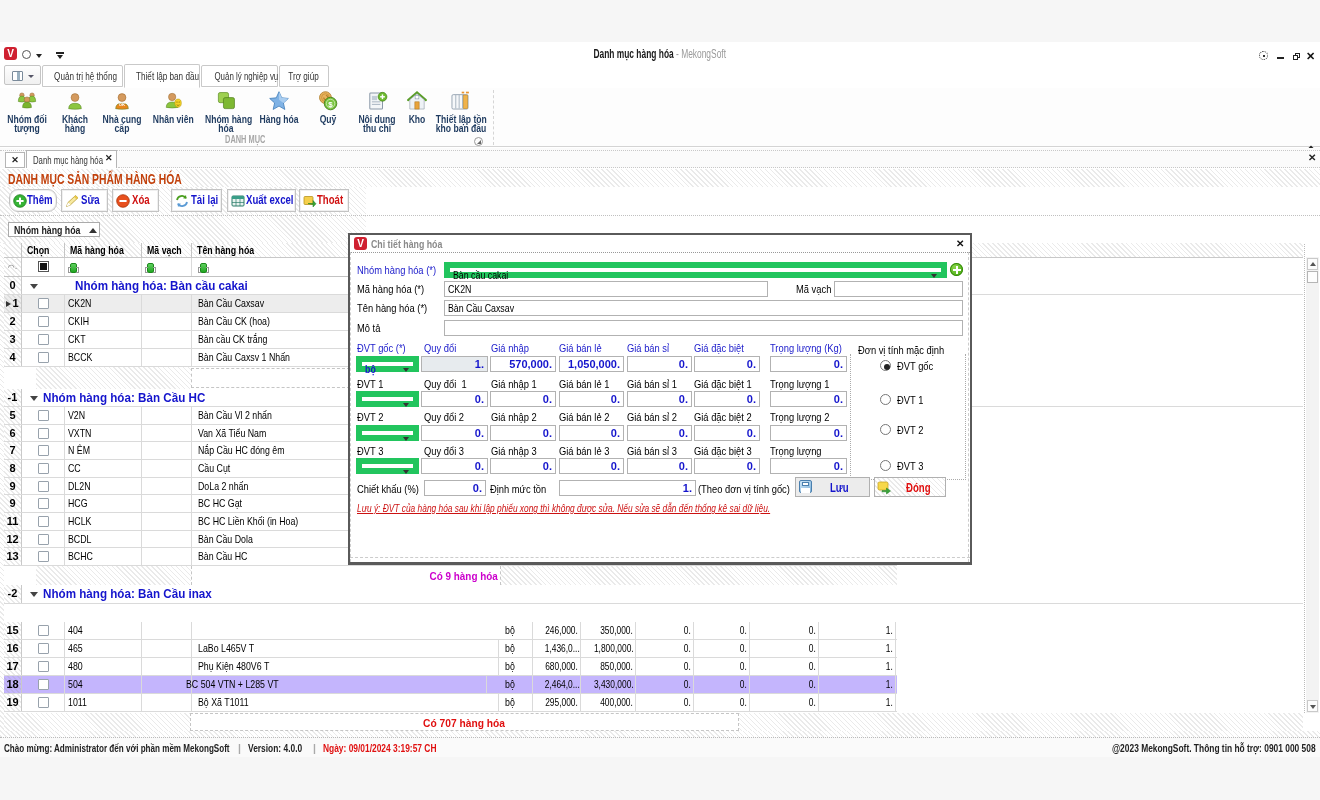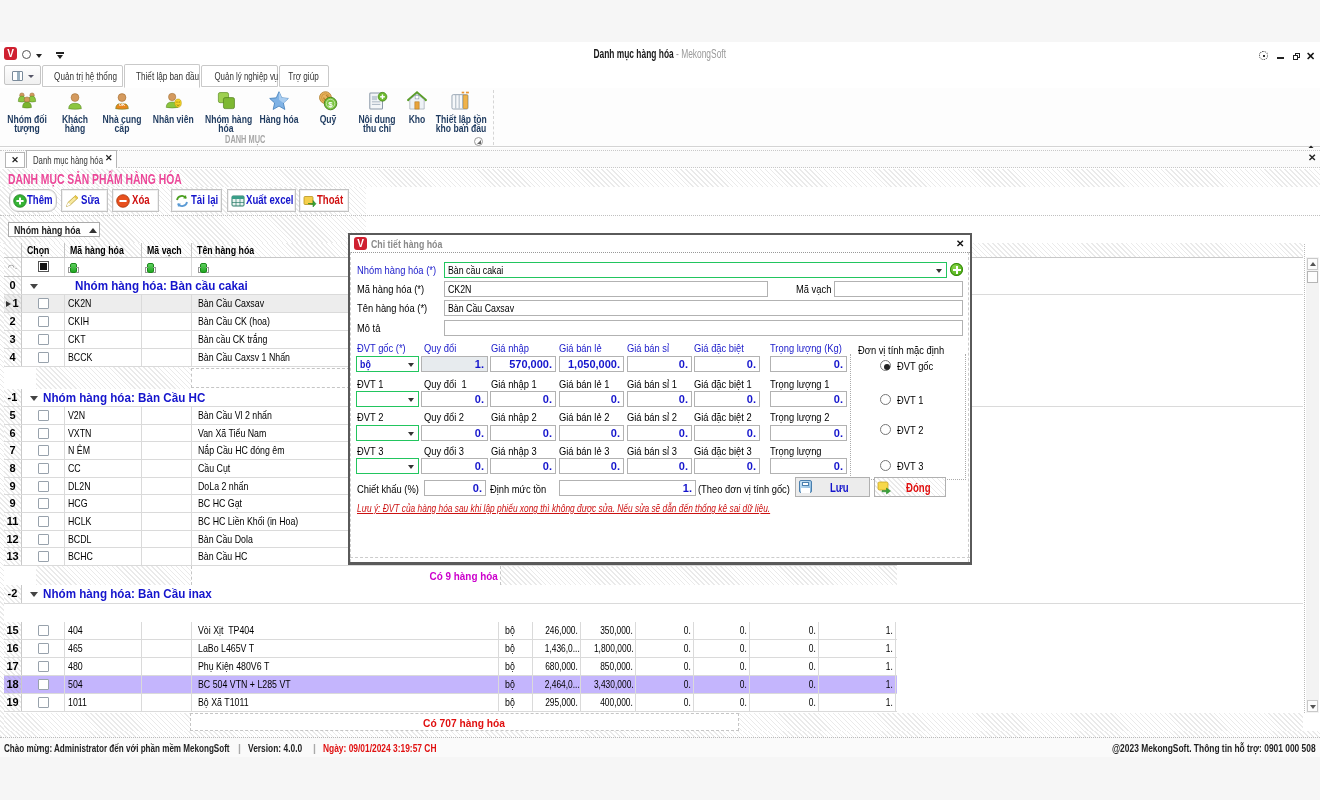--- a/index.html
+++ b/index.html
@@ -30,21 +30,21 @@
 
 .tbtn { position:absolute; top:20px; height:23px; background:#fff; border:1px solid #c3c3c3; box-shadow:inset 0 0 0 1px #f0f0f0; font-size:12px; font-weight:bold; line-height:21px; white-space:nowrap; }
 .ticon { position:absolute; left:3px; top:4px; width:14px; height:14px; }
 .ticon svg { display:block; }
 .blue { color:#1414cc; } .red { color:#d01111; }
 
 .inp { position:absolute; height:16px; border:1px solid #b2b2b2; background:#fff; font-size:11px; padding:1px 3px 0 3px; }
 .inpv { text-align:right; font-weight:bold; color:#1414cc; font-size:11px; }
 .dlbl { position:absolute; font-size:11px; color:#000; white-space:nowrap; transform:scaleX(0.85); transform-origin:0 50%; }
 .dlblb { position:absolute; font-size:11px; color:#2020cc; white-space:nowrap; transform:scaleX(0.85); transform-origin:0 50%; }
-.combo { position:absolute; height:16px; border:1px solid #22c55e; background:#fff; }
+.combo { position:absolute; height:16px; border:6px solid #22c55e; background:#fff; }
 .combo:after { content:""; position:absolute; right:4px; top:6px; width:0; height:0; border-left:3px solid transparent; border-right:3px solid transparent; border-top:4px solid #333; }
 .radio { position:absolute; width:11px; height:11px; border:1px solid #777; border-radius:50%; background:#fff; }
 </style></head><body>
 <div id="win">
 <div class="abs" style="left:0;top:0;width:1320px;height:22px;background:#fff;">
 <div class="abs" style="left:4px;top:5px;width:13px;height:13px;background:#cf2030;border-radius:3px;color:#fff;font-size:10px;font-weight:bold;text-align:center;line-height:13px;">V</div>
 <div class="abs" style="left:22px;top:8px;width:9px;height:9px;border:1.5px solid #555;border-radius:50%;"></div>
 <div class="abs" style="left:36px;top:12px;width:0;height:0;border-left:3.5px solid transparent;border-right:3.5px solid transparent;border-top:4px solid #222;"></div>
 <div class="abs" style="left:56px;top:10px;width:8px;height:1.5px;background:#222;"></div>
 <div class="abs" style="left:57px;top:13px;width:0;height:0;border-left:3.5px solid transparent;border-right:3.5px solid transparent;border-top:4px solid #222;"></div>
@@ -200,21 +200,21 @@
 <span class="abs" style="left:78px;top:2px;font-size:9px;font-weight:bold;color:#222;">✕</span>
 </div>
 <div class="abs" style="left:1308px;top:4px;font-size:10px;font-weight:bold;color:#222;">✕</div>
 </div>
 <div class="abs" style="left:0;top:127px;width:1320px;height:571px;background:#fff;">
       <div class="abs hatch" style="left:0;top:0;width:1320px;height:18px;"></div>
       <div class="abs hatch" style="left:0;top:18px;width:366px;height:28px;"></div>
       <div class="abs hatch" style="left:0;top:46px;width:366px;height:28px;"></div>
       <div class="abs hatch" style="left:0;top:74px;width:4px;height:488px;"></div>
       <div class="abs hatch" style="left:0;top:562px;width:1320px;height:10px;"></div>
-      <div class="abs" style="left:8px;top:2px;font-size:14px;font-weight:bold;color:#ec4899;"><span class="tx" style="transform:scaleX(0.74);">DANH MỤC SẢN PHẨM HÀNG HÓA</span></div>
+      <div class="abs" style="left:8px;top:2px;font-size:14px;font-weight:bold;color:#c2410c;"><span class="tx" style="transform:scaleX(0.74);">DANH MỤC SẢN PHẨM HÀNG HÓA</span></div>
 <div class="tbtn" style="left:9px;width:48px;border-radius:9px;"><span class="ticon">
           <svg width="14" height="14" viewBox="0 0 14 14">
             <circle cx="7" cy="7" r="6.3" fill="#35b335" stroke="#1d7d1d" stroke-width="0.8"></circle>
             <rect x="3.4" y="6" width="7.2" height="2" fill="#fff" rx="0.5"></rect>
             <rect x="6" y="3.4" width="2" height="7.2" fill="#fff" rx="0.5"></rect>
           </svg>
         </span><span class="blue" style="margin-left:17px;"><span class="tx">Thêm</span></span></div>
 <div class="tbtn" style="left:61px;width:47px;"><span class="ticon">
           <svg width="14" height="14" viewBox="0 0 14 14">
             <path d="M1.5 12.5 L3 8.5 L10.5 1.5 L13 3.8 L5.5 10.8 Z" fill="#f7e9a0" stroke="#b89a30" stroke-width="0.8"></path>
@@ -537,21 +537,20 @@
         <div class="cell cellr" style="left:746px;width:69px;"><span class="txr">0.</span></div>
         <div class="cell cellr" style="left:815px;width:77px;"><span class="txr">1.</span></div>
       </div>
 <div class="row" style="top:453px;height:18px;background:#fff;">
         <div class="ind hatch">15</div>
         <div class="cell" style="left:18px;width:43px;">
           <span class="cb" style="left:16px;top:3px;"></span>
         </div>
         <div class="cell" style="left:61px;width:77px;"><span class="tx">404</span></div>
         <div class="cell" style="left:138px;width:50px;"></div>
-        <div class="cell" style="left:188px;width:307px;padding-left:6px;"><span class="tx">Vòi Xịt&nbsp; TP404</span></div>
         <div class="cell" style="left:495px;width:34px;padding-left:6px;"><span class="tx">bộ</span></div>
         <div class="cell cellr" style="left:529px;width:48px;"><span class="txr">246,000.</span></div>
         <div class="cell cellr" style="left:577px;width:55px;"><span class="txr">350,000.</span></div>
         <div class="cell cellr" style="left:632px;width:58px;"><span class="txr">0.</span></div>
         <div class="cell cellr" style="left:690px;width:56px;"><span class="txr">0.</span></div>
         <div class="cell cellr" style="left:746px;width:69px;"><span class="txr">0.</span></div>
         <div class="cell cellr" style="left:815px;width:77px;"><span class="txr">1.</span></div>
       </div>
 <div class="row" style="top:471px;height:18px;background:#fff;">
         <div class="ind hatch">16</div>
@@ -585,21 +584,21 @@
         <div class="cell cellr" style="left:746px;width:69px;"><span class="txr">0.</span></div>
         <div class="cell cellr" style="left:815px;width:77px;"><span class="txr">1.</span></div>
       </div>
 <div class="row" style="top:507px;height:18px;background:#c4b5fd;">
         <div class="ind hatch">18</div>
         <div class="cell" style="left:18px;width:43px;">
           <span class="cb" style="left:16px;top:3px;"></span>
         </div>
         <div class="cell" style="left:61px;width:77px;"><span class="tx">504</span></div>
         <div class="cell" style="left:138px;width:50px;"></div>
-        <div class="cell" style="left:188px;width:307px;padding-left:6px;"><span class="tx">BC 504 VTN + L285 VT</span></div>
+        <div class="cell" style="left:176px;width:307px;padding-left:6px;"><span class="tx">BC 504 VTN + L285 VT</span></div>
         <div class="cell" style="left:495px;width:34px;padding-left:6px;"><span class="tx">bộ</span></div>
         <div class="cell cellr" style="left:529px;width:48px;"><span class="txr">2,464,0...</span></div>
         <div class="cell cellr" style="left:577px;width:55px;"><span class="txr">3,430,000.</span></div>
         <div class="cell cellr" style="left:632px;width:58px;"><span class="txr">0.</span></div>
         <div class="cell cellr" style="left:690px;width:56px;"><span class="txr">0.</span></div>
         <div class="cell cellr" style="left:746px;width:69px;"><span class="txr">0.</span></div>
         <div class="cell cellr" style="left:815px;width:77px;"><span class="txr">1.</span></div>
       </div>
 <div class="row" style="top:525px;height:18px;background:#fff;">
         <div class="ind hatch">19</div>

